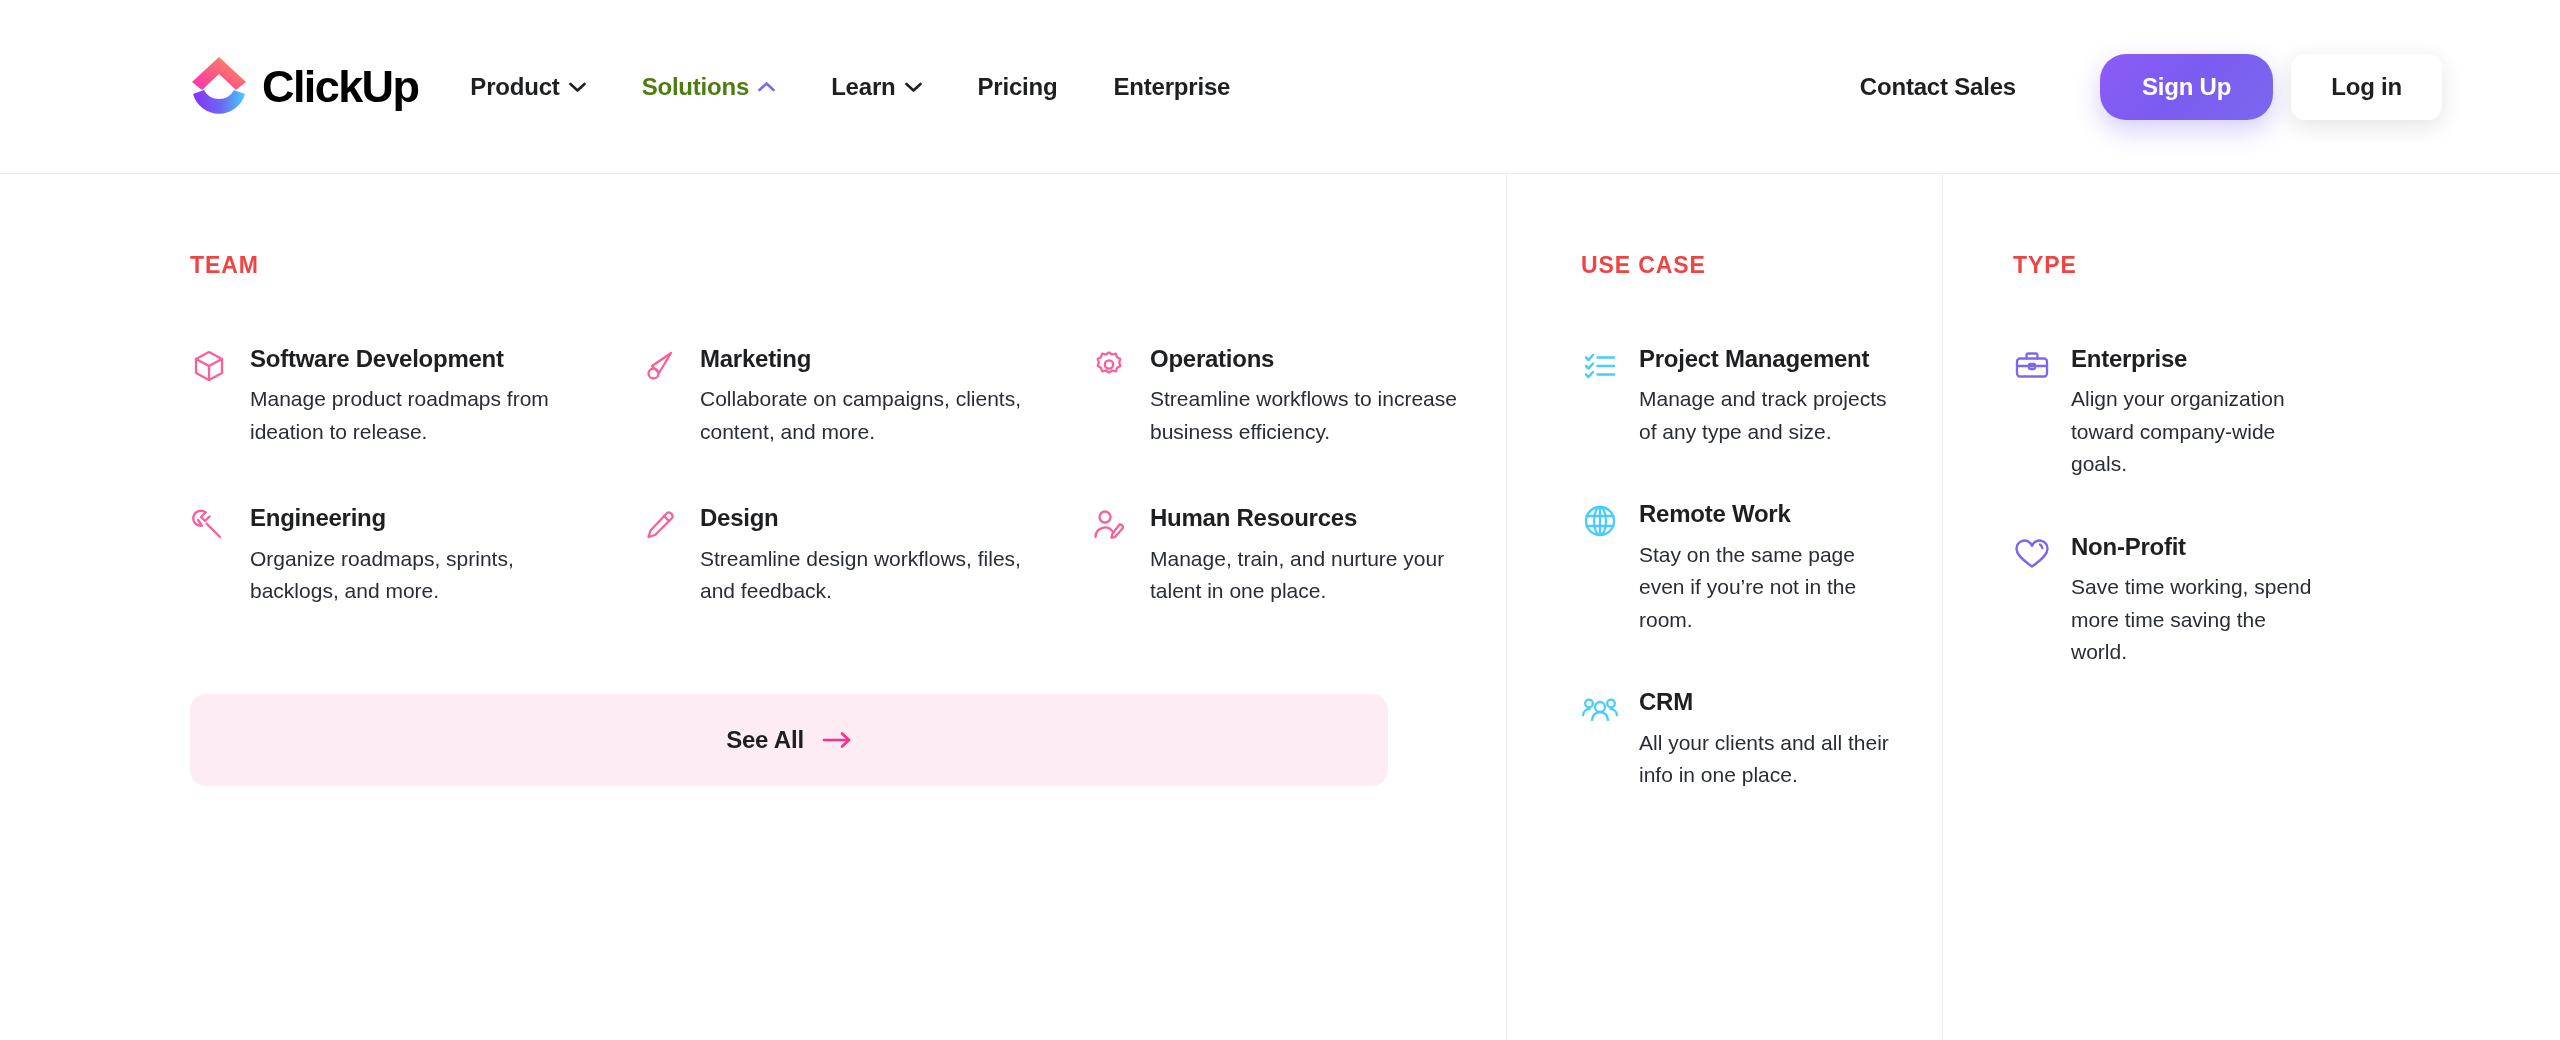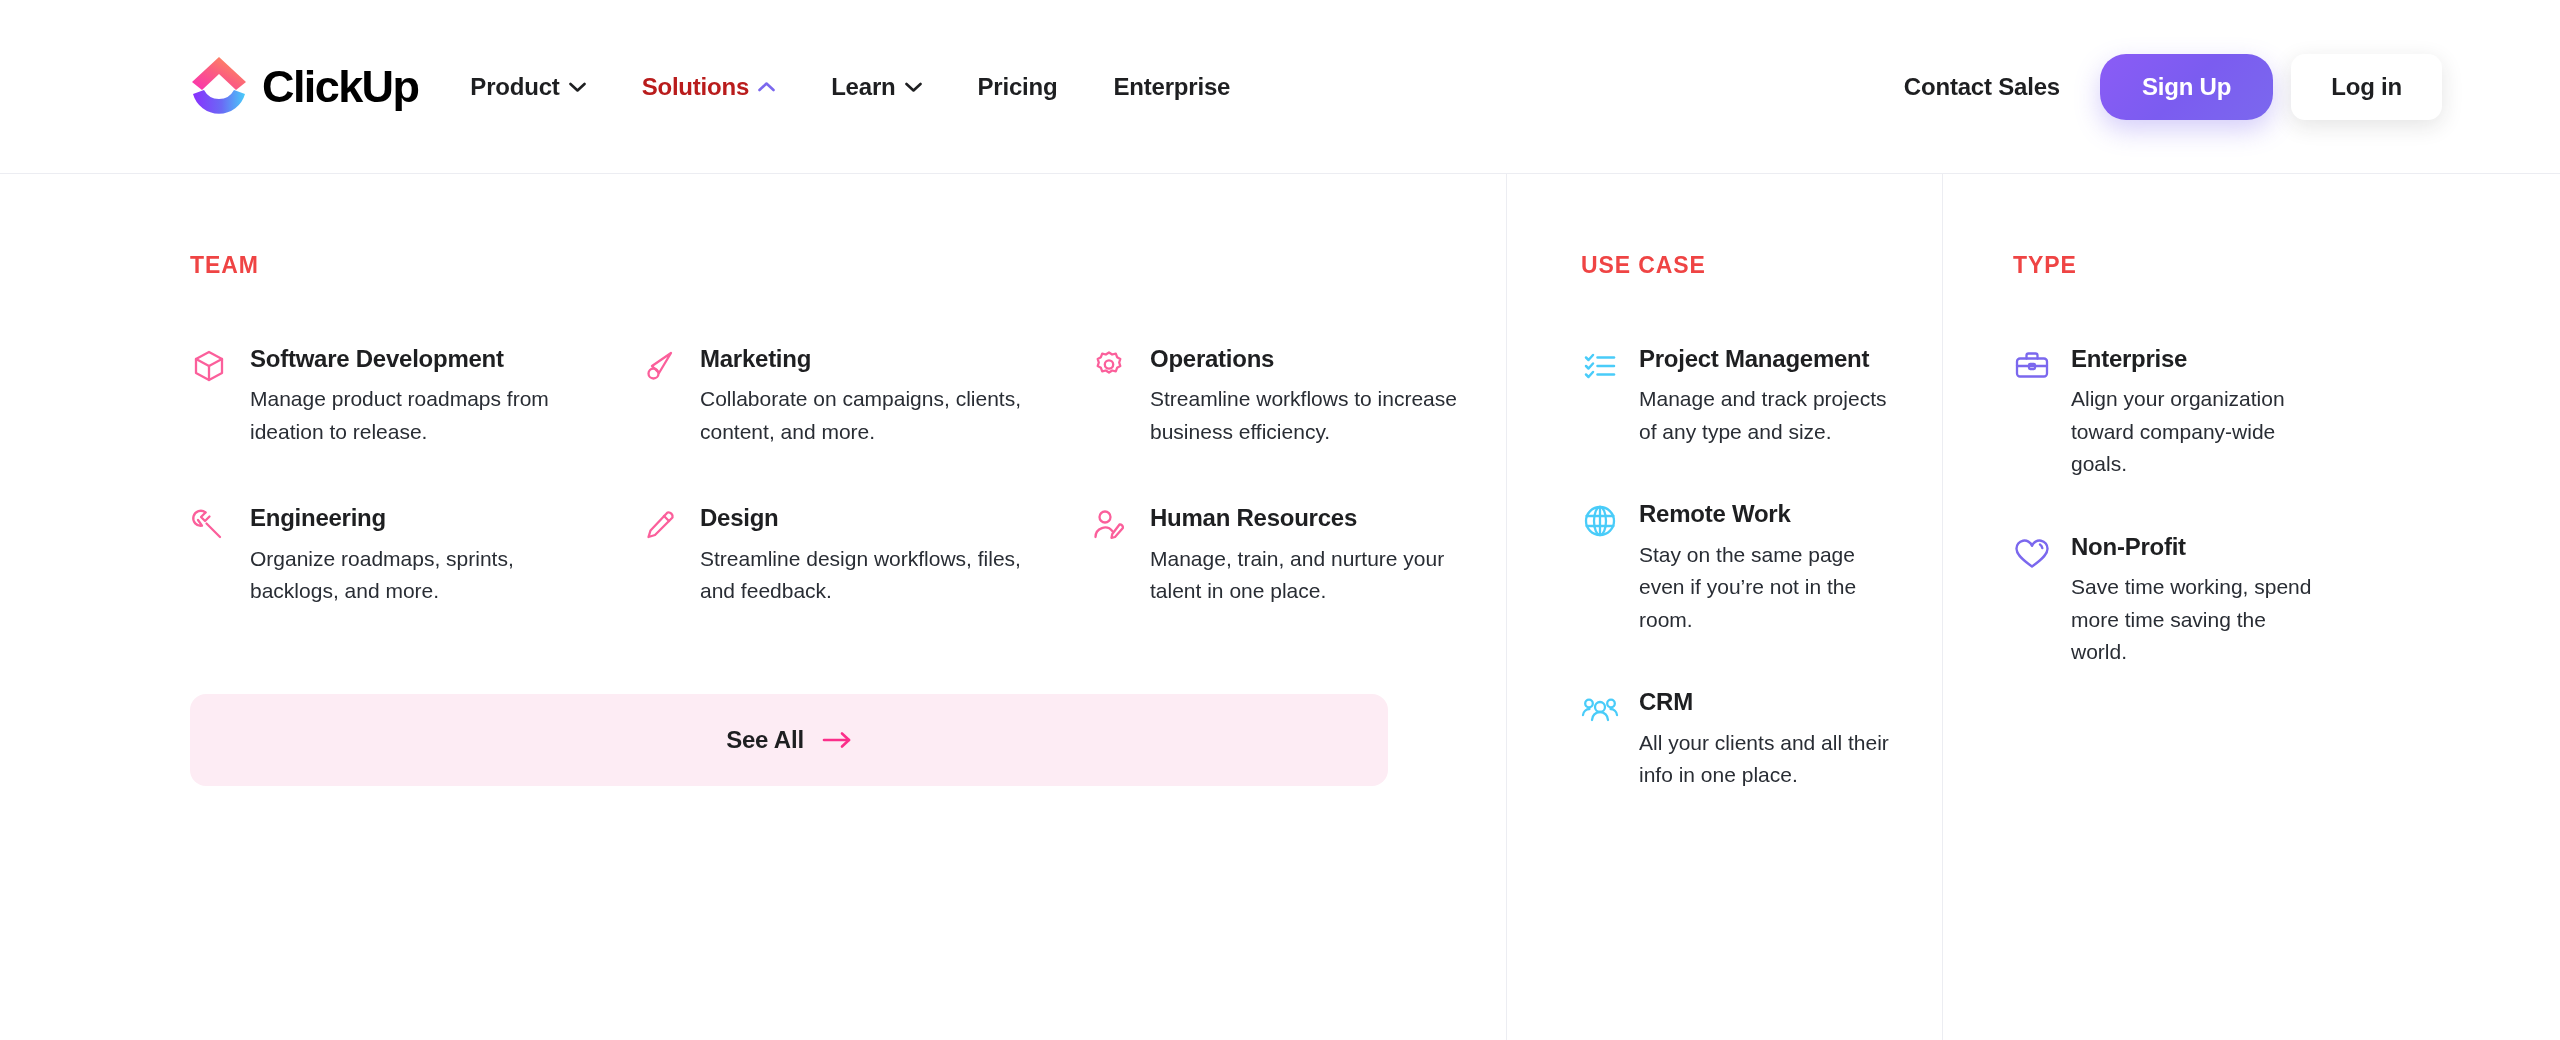--- a/index.html
+++ b/index.html
@@ -58,21 +58,21 @@
     gap: 9px;
     font-size: 24px;
     font-weight: 700;
     color: #1e1f21;
     padding: 10px 0;
     margin-right: 56px;
     cursor: pointer;
     letter-spacing: -0.2px;
     white-space: nowrap;
   }
-  .nav-item.is-active { color: #b91c1c; }
+  .nav-item.is-active { color: #4d7c0f; }
 
   .caret {
     width: 17px;
     height: 10px;
     flex: none;
     display: block;
   }
 
   .nav-right {
     margin-left: auto;
@@ -81,21 +81,21 @@
     gap: 0;
   }
 
   .contact-sales {
     font-size: 24px;
     font-weight: 700;
     color: #1e1f21;
     letter-spacing: -0.2px;
     cursor: pointer;
     white-space: nowrap;
-    margin-right: 40px;
+    margin-right: 84px;
   }
 
   .btn-signup {
     background: linear-gradient(135deg, #8b5cf6 0%, #7b5cf0 50%, #7b68ee 100%);
     color: #ffffff;
     font-size: 24px;
     font-weight: 700;
     letter-spacing: -0.2px;
     border: none;
     border-radius: 26px;

